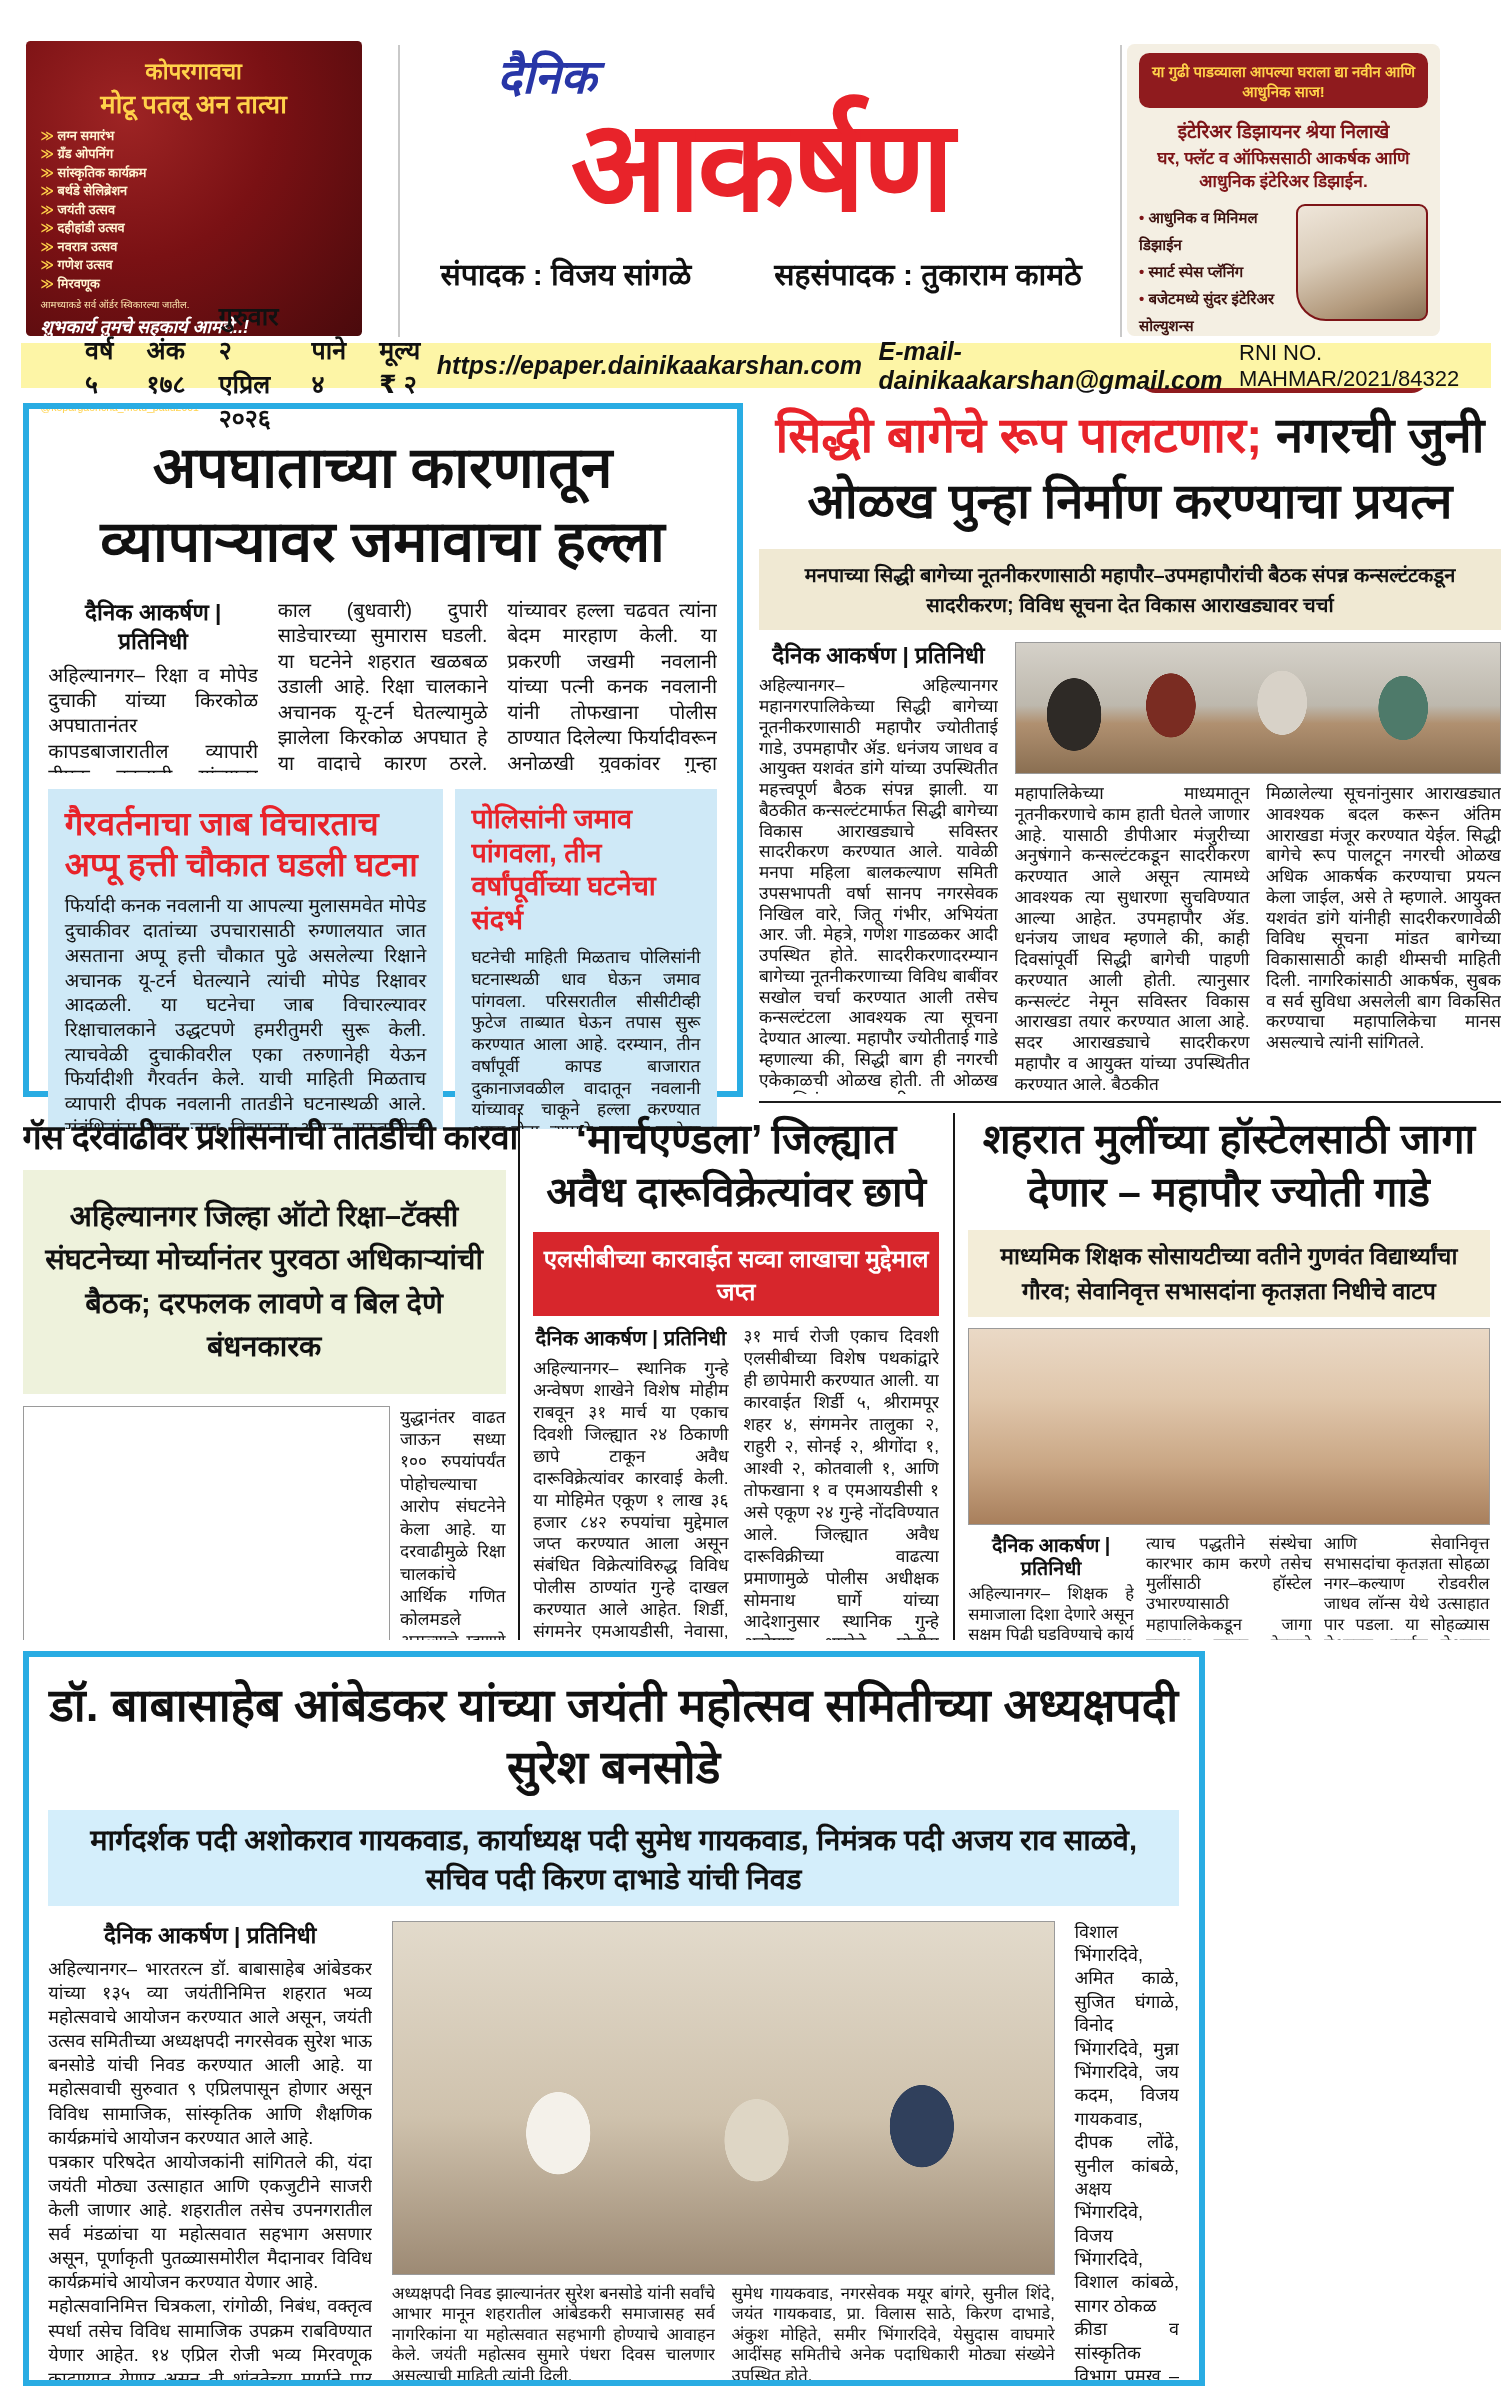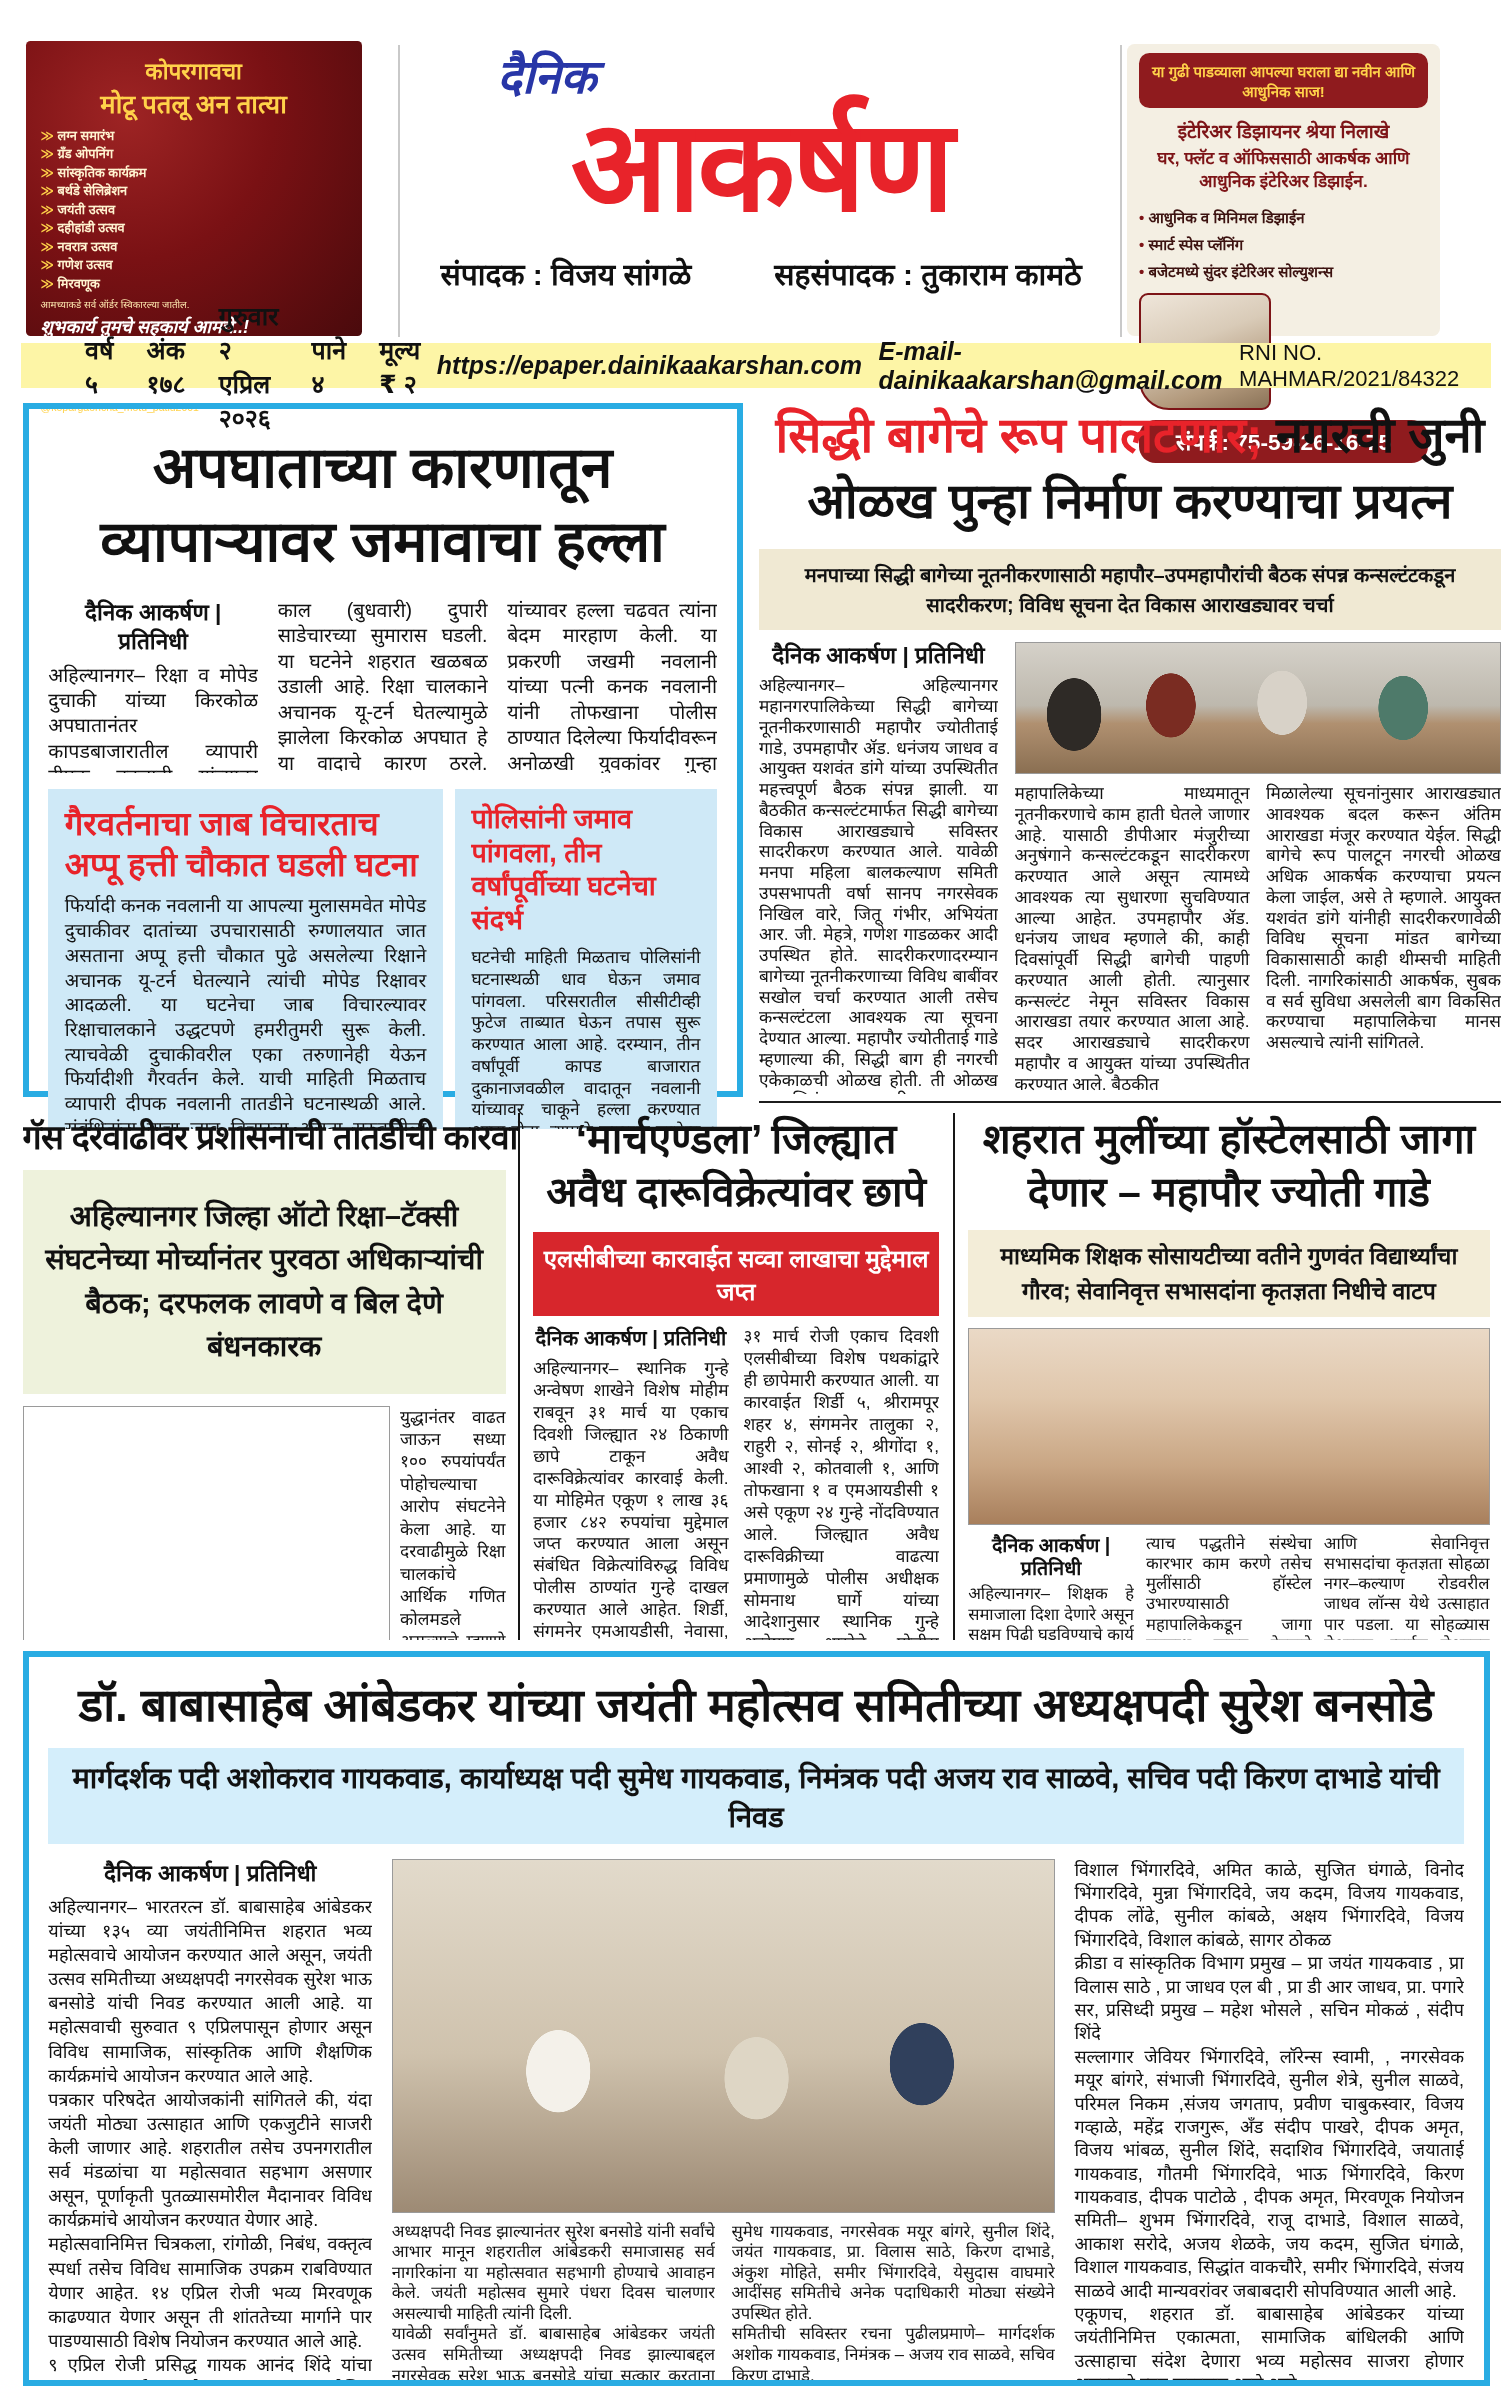--- a/index.html
+++ b/index.html
@@ -31,21 +31,21 @@
   .mast .title{font-size:127px;font-weight:800;color:#e8232a;line-height:1.05;letter-spacing:-3px;}
   .mast .eds{display:flex;justify-content:center;gap:83px;font-size:30px;font-weight:800;color:#101010;margin-top:20px;}
   .vline{width:1.5px;background:#c9c9c9;top:45px;height:292px;}
 
   .ad-right{left:1127px;top:44px;width:313px;height:292px;background:#f4efe3;border-radius:7.5px;
     box-sizing:border-box;padding:9px 12px;}
   .ad-right .ribbon{background:#8f1b1e;color:#ffd24a;font-size:15px;font-weight:bold;text-align:center;
     border-radius:10.5px;padding:7.5px 9px;}
   .ad-right .t{color:#7d1417;font-size:19px;font-weight:800;text-align:center;margin-top:10.5px;line-height:1.35;}
   .ad-right .d{color:#7d1417;font-size:17.3px;font-weight:800;text-align:center;margin-top:3px;line-height:1.35;}
-  .ad-right .row{display:flex;margin-top:10.5px;gap:7.5px;flex-direction:column;}
+  .ad-right .row{display:flex;margin-top:10.5px;gap:7.5px;}
   .ad-right ul{list-style:none;margin:0;padding:0;font-size:15px;font-weight:bold;color:#3c1210;line-height:1.8;flex:1;}
   .ad-right li::before{content:"• ";color:#7d1417;}
   .ad-right .ph{width:128px;height:113px;border-radius:9px 9px 9px 30px;border:2.3px solid #7d1417;
     background:linear-gradient(160deg,#efe6da 0%,#d9cbb8 40%,#b39a7d 75%,#8a7257 100%);}
   .ad-right .call{background:#8f1b1e;color:#ffffff;font-size:22.6px;font-weight:800;text-align:center;
     border-radius:16.6px;padding:6px 7.5px;margin-top:10.5px;}
 
   
   .infobar{left:21px;top:343px;width:1470px;height:45px;background:#fdf5a6;display:flex;align-items:center;
     font-size:25px;font-weight:bold;gap:16.6px;padding:0 45px 0 64px;box-sizing:border-box;}
@@ -131,21 +131,21 @@
 
   .hostel{flex:1;padding-left:13.6px;}
   .hostel .hl{font-size:41px;font-weight:800;text-align:center;line-height:1.3;}
   .hostel .sub{margin-top:10.5px;padding:9px 15px;font-size:23px;}
   .hostel .photo{margin-top:10.5px;height:197px;width:100%;}
   .hostel .cols{display:flex;gap:12px;margin-top:9px;height:188px;}
   .hostel .cols .col{flex:1;font-size:16.6px;line-height:1.22;}
   .hostel .byline{font-size:19.6px;margin-bottom:3px;}
 
   
-  .bottom{left:22.6px;top:1651px;width:1467px;height:735px;border:6.8px solid #29ace3;box-sizing:border-box;
+  .bottom{left:22.6px;top:1651px;width:1182px;height:735px;border:6.8px solid #29ace3;box-sizing:border-box;
     padding:10.5px 19.6px;}
   .bottom .hl{font-size:46px;font-weight:800;text-align:center;margin-top:4.5px;}
   .subcyan{background:#d4eefb;font-weight:800;text-align:center;margin-top:13.6px;padding:9px 7.5px;font-size:29px;}
   .bottom .body{display:flex;gap:19.6px;margin-top:15px;height:571px;}
   .bottom .cl{width:324px;font-size:18px;line-height:1.34;}
   .bottom .cm{width:663px;display:flex;flex-direction:column;}
   .bottom .cm .photo{height:354px;width:100%;}
   .bottom .cm .two{display:flex;gap:16.6px;margin-top:9px;flex:1;}
   .bottom .cm .two div{flex:1;font-size:16.6px;line-height:1.24;}
   .bottom .cr{flex:1;font-size:18px;line-height:1.3;}

